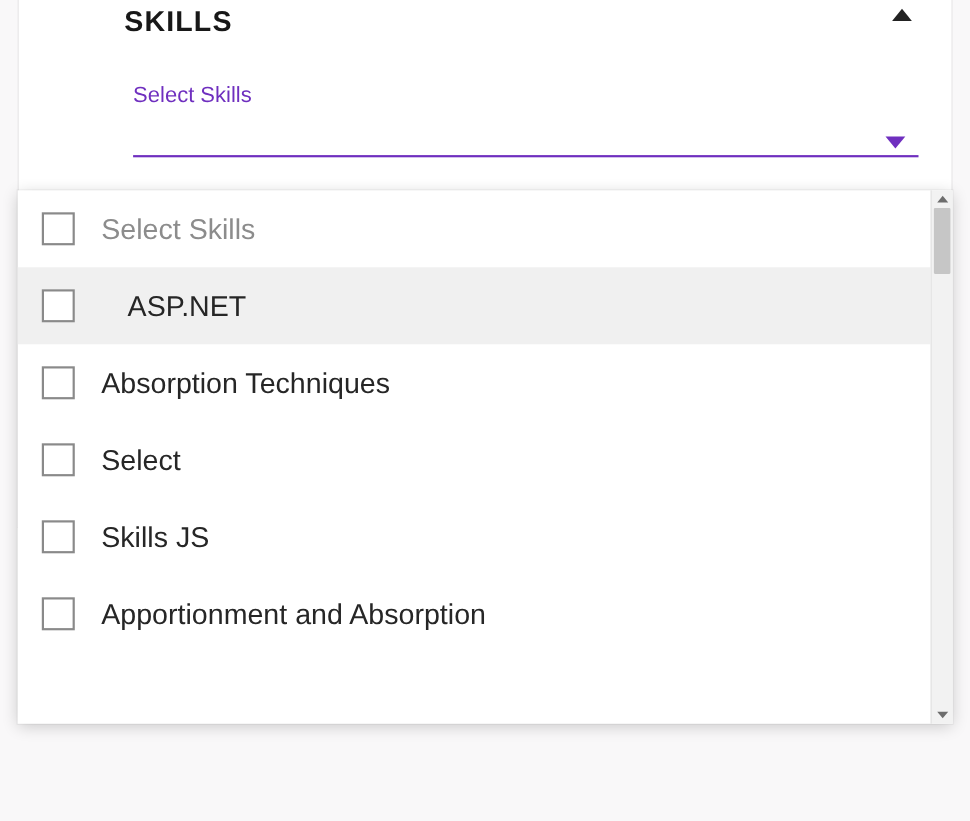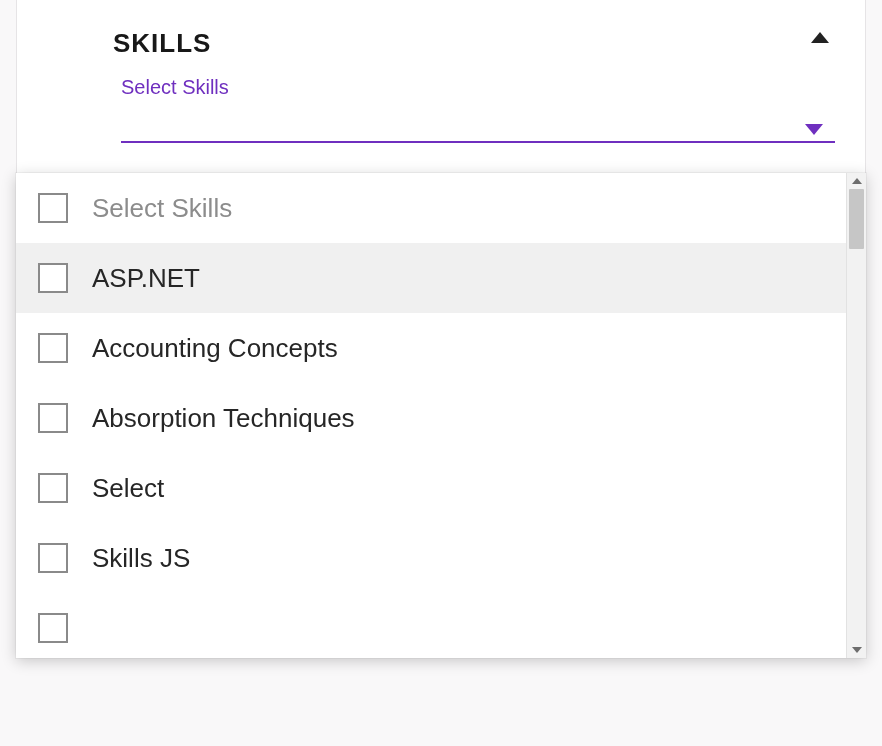--- a/index.html
+++ b/index.html
@@ -23,21 +23,20 @@
   .card-header {
     position: relative;
     padding: 0 0 0 96px;
   }
   .section-title {
     font-size: 26px;
     font-weight: 800;
     color: #181818;
     letter-spacing: 1px;
     padding-top: 4px;
-    margin-top: 24px;
   }
   .collapse-arrow {
     position: absolute;
     right: 36px;
     top: 8px;
     width: 0; height: 0;
     border-left: 9px solid transparent;
     border-right: 9px solid transparent;
     border-bottom: 11px solid #222;
   }
@@ -86,21 +85,21 @@
   .option {
     display: flex;
     align-items: center;
     height: 70px;
     padding-left: 22px;
     font-size: 26px;
     color: #262626;
     cursor: pointer;
   }
   .option.placeholder { color: #8c8c8c; }
-  .option.hover { background: #f0f0f0; }
+  .option.hover { background: #f0f0f0; gap: 24px; }
   .checkbox {
     width: 30px;
     height: 30px;
     border: 2px solid #8a8a8a;
     margin-right: 24px;
     flex-shrink: 0;
     background: #fff;
   }
   .scrollbar {
     width: 20px;
@@ -149,36 +148,33 @@
       <div class="option placeholder">
         <div class="checkbox"></div>
         <span>Select Skills</span>
       </div>
       <div class="option hover">
         <div class="checkbox"></div>
         <span>ASP.NET</span>
       </div>
       <div class="option">
         <div class="checkbox"></div>
-        <span>Accounting Concepts</span>
-      </div>
-      <div class="option">
-        <div class="checkbox"></div>
         <span>Absorption Techniques</span>
       </div>
       <div class="option">
         <div class="checkbox"></div>
         <span>Select</span>
       </div>
       <div class="option">
         <div class="checkbox"></div>
         <span>Skills JS</span>
       </div>
       <div class="option">
         <div class="checkbox"></div>
+        <span>Apportionment and Absorption</span>
       </div>
     </div>
   <div class="scrollbar">
     <div class="sb-arrow-up"></div>
     <div class="sb-track">
       <div class="sb-thumb"></div>
     </div>
     <div class="sb-arrow-down"></div>
   </div>
 </div>

